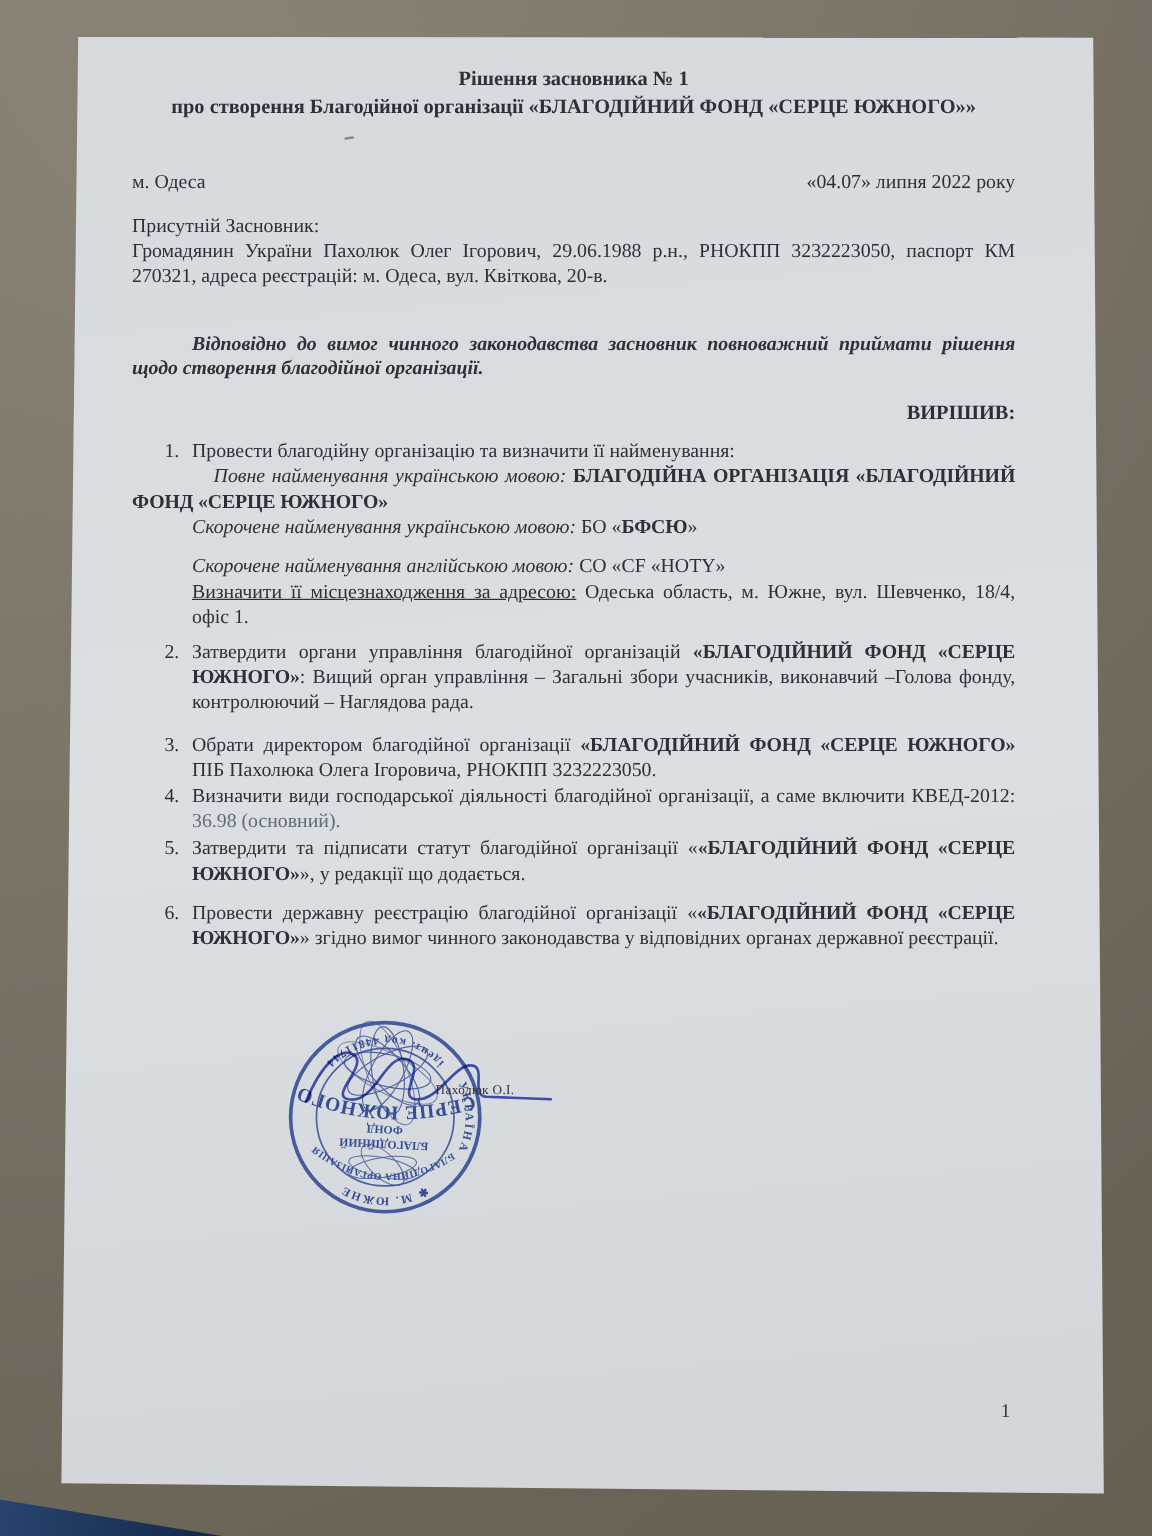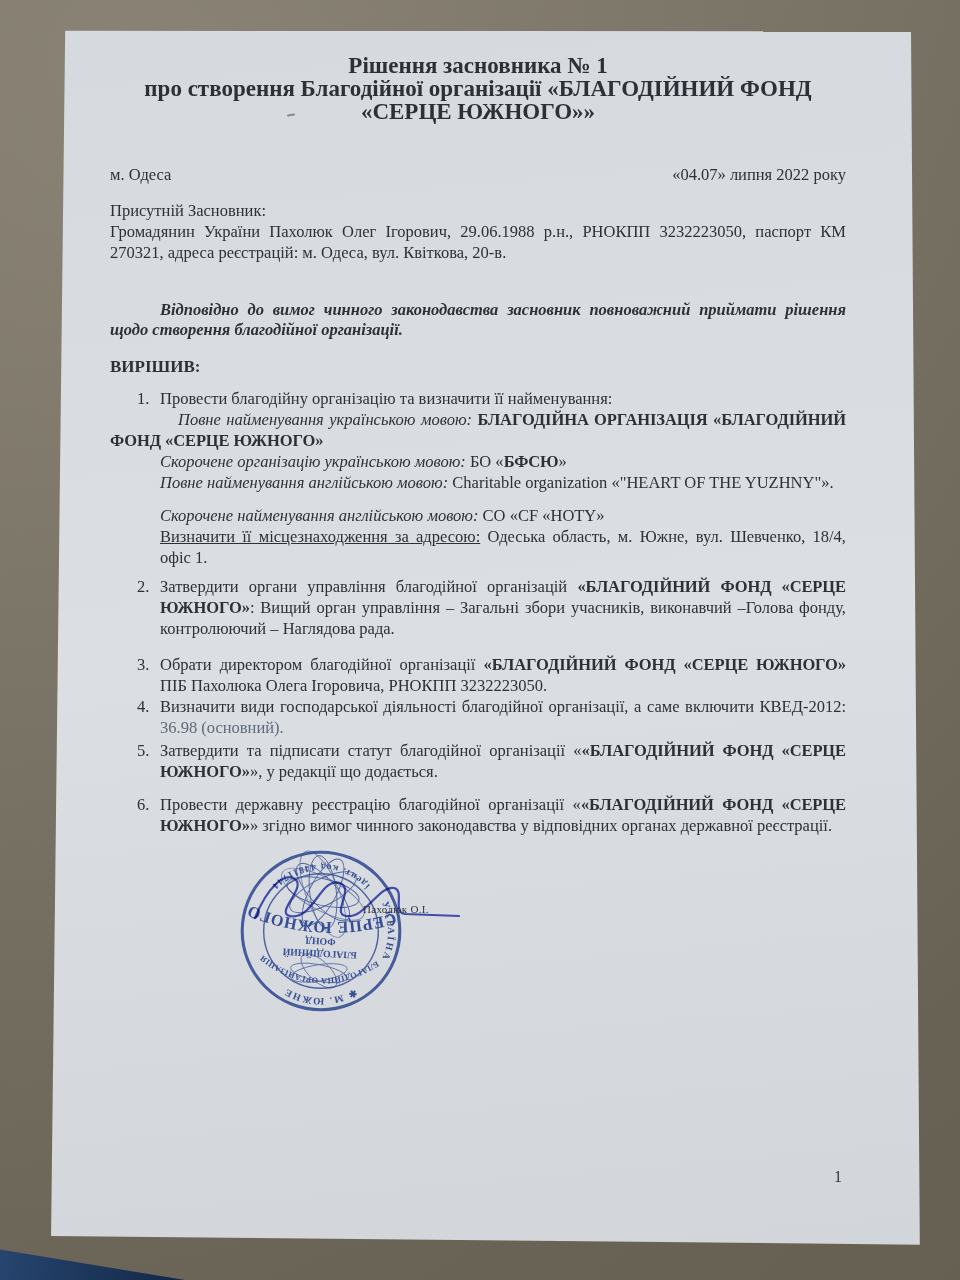--- a/index.html
+++ b/index.html
@@ -22,29 +22,29 @@
   .paper{
     position:absolute;left:44px;top:24px;width:882px;height:1228px;
     background:linear-gradient(175deg,#d6d9de 0%,#dbdee2 50%,#d2d5d9 100%);
     clip-path:polygon(2.4% 0.55%, 98.3% 0.6%, 99.3% 99.4%, 0.8% 98.7%);
     filter:drop-shadow(3px 6px 6px rgba(28,24,16,.55));
   }
   .doc{
     position:absolute;left:66px;top:30px;width:736px;
     color:#2d3036;font-size:16.5px;line-height:21px;
   }
-  .title{ text-align:center;font-weight:bold;font-size:23px;line-height:23px;}
+  .title{ text-align:center;font-weight:bold;font-size:17px;line-height:23px;}
   .meta{ display:flex;justify-content:space-between;margin-top:41px;}
   .founder-h{ font-weight:normal;margin-top:15px;}
   .founder-p{ margin-top:0;text-align:justify;}
   .preamble{
     margin-top:37px;font-weight:bold;font-style:italic;
     text-indent:50px;text-align:justify;line-height:20px;
   }
-  .decided{ text-align:left;font-weight:bold;margin-top:4px;font-size:17px;}
+  .decided{ text-align:right;font-weight:bold;margin-top:4px;font-size:17px;}
   .res-list{ margin-top:11px;}
   .res-item{ display:flex;}
   .res-num{ flex:0 0 50px;padding-left:27px;box-sizing:border-box;}
   .res-body{ flex:1;min-width:0;}
   .res-p{ margin:0;text-align:justify;}
   .res-p.gap{ margin-top:12px;}
   .res-p.outdent{ margin-left:-50px;text-indent:68px;}
   .mt2{margin-top:2px}.mt8{margin-top:8px}.mt12{margin-top:12px}.mt15{margin-top:15px}
   .b{font-weight:bold;letter-spacing:-.1px;}
   .i{font-style:italic;}
@@ -88,22 +88,21 @@
 
     <p class="preamble" style="margin-bottom:16px">Відповідно до вимог чинного законодавства засновник повноважний приймати рішення щодо створення благодійної організації.</p>
     <div class="decided">ВИРІШИВ:</div>
 
     <div class="res-list" id="res-list">
         <div class="res-item ">
           <div class="res-num">1.</div>
           <div class="res-body">
             <p class="res-p "><span>Провести благодійну організацію та визначити її найменування:</span></p>
             <p class="res-p outdent"><span class="i">Повне найменування українською мовою: </span><span class="b">БЛАГОДІЙНА ОРГАНІЗАЦІЯ «БЛАГОДІЙНИЙ ФОНД «СЕРЦЕ ЮЖНОГО»</span></p>
-            <p class="res-p "><span class="i">Скорочене організацію українською мовою: </span><span>БО «</span><span class="b">БФСЮ</span><span>»</span></p>
-            <p class="res-p "><span class="i">Повне найменування англійською мовою: </span><span>Charitable organization «"HEART OF THE YUZHNY"».</span></p>
+            <p class="res-p "><span class="i">Скорочене найменування українською мовою: </span><span>БО «</span><span class="b">БФСЮ</span><span>»</span></p>
             <p class="res-p gap"><span class="i">Скорочене найменування англійською мовою: </span><span>СО «CF «HOTY»</span></p>
             <p class="res-p "><span class="u">Визначити її місцезнаходження за адресою:</span><span> Одеська область, м. Южне, вул. Шевченко, 18/4, офіс 1.</span></p>
           </div>
         </div>
         <div class="res-item mt8">
           <div class="res-num">2.</div>
           <div class="res-body">
             <p class="res-p "><span>Затвердити органи управління благодійної організацій </span><span class="b">«БЛАГОДІЙНИЙ ФОНД «СЕРЦЕ ЮЖНОГО»</span><span>: Вищий орган управління – Загальні збори учасників, виконавчий –Голова фонду, контролюючий – Наглядова рада.</span></p>
           </div>
         </div>

